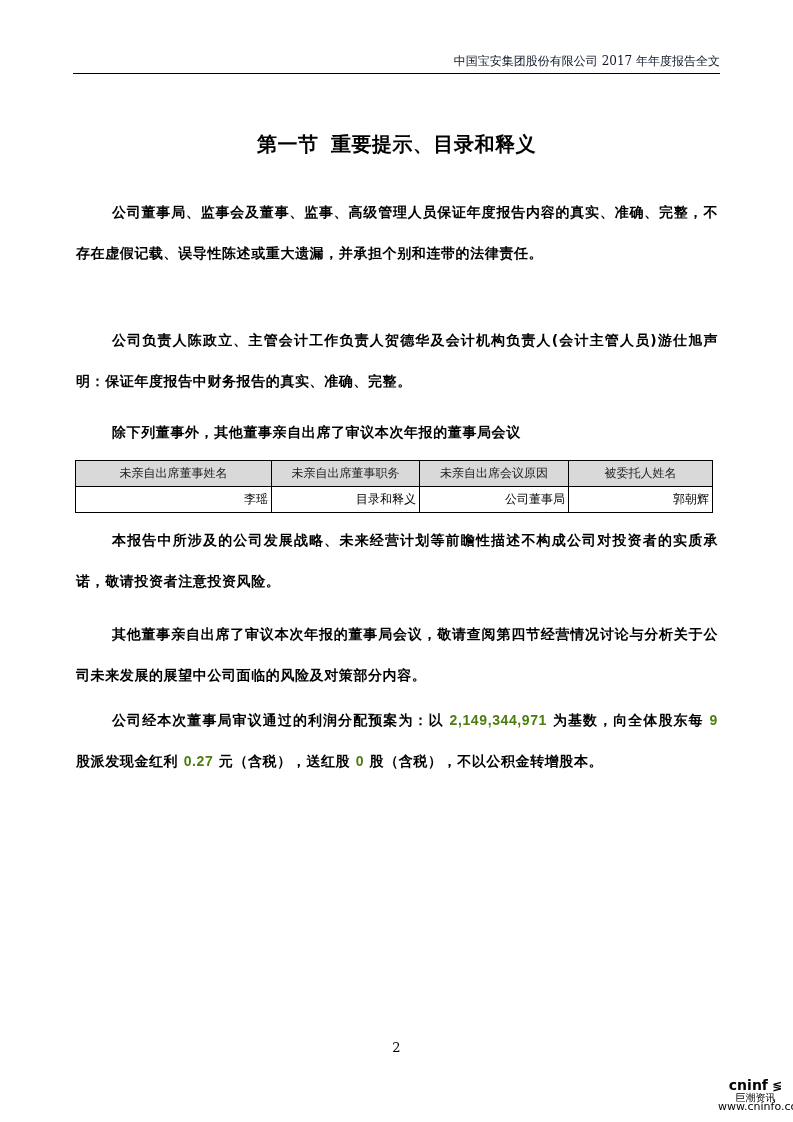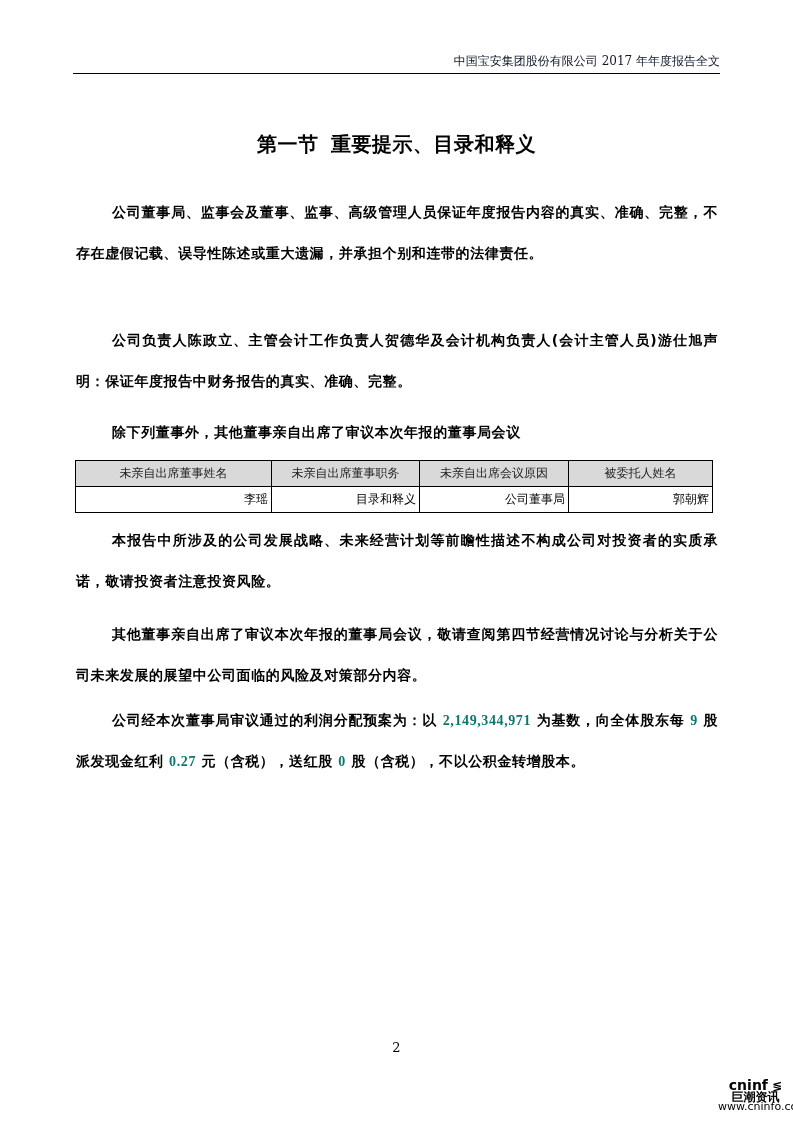--- a/index.html
+++ b/index.html
@@ -9,32 +9,32 @@
          text-align: right; font-size: 12px; color: #0f172a; line-height: 18px; }
   .header-rule { position: absolute; left: 73px; top: 73px; width: 647px; height: 0;
          border-top: 1.5px solid #000; }
   .title { position: absolute; left: 0; top: 131px; width: 793px; text-align: center;
          font-family: Liberation Mono, monospace; font-weight: bold;
          font-size: 20px; letter-spacing: 0.5px; }
   .para { position: absolute; left: 76px; width: 642px;
          font-family: "DejaVu Sans", "Liberation Sans", sans-serif; font-weight: bold;
          font-size: 14px; line-height: 41px; text-indent: 36px; text-align: justify;
          letter-spacing: 0.6px; }
-  .num { font-family: Liberation Serif, serif; color: #0f766e; font-weight: bold; }
+  .num { font-family: Liberation Sans, sans-serif; color: #4d7c0f; font-weight: bold; }
   table.absent { position: absolute; left: 75px; top: 460px; width: 638px;
          border-collapse: collapse; font-size: 12px; }
   table.absent th, table.absent td { border: 1px solid #000; height: 25px; padding: 0 3px; }
   table.absent th { background: #d9d9d9; font-weight: normal; text-align: center; color: #222; }
   table.absent td { text-align: right; }
   .page-number { position: absolute; left: 0; top: 1040px; width: 793px; text-align: center;
          font-size: 13px; }
   .cninfo { position: absolute; left: 718px; top: 1078px; width: 75px; text-align: center;
          color: #000000; font-family: "DejaVu Sans", "Liberation Sans", sans-serif; }
   .cninfo .brand { font-weight: bold; font-size: 14px; line-height: 14px; }
-  .cninfo .cn { font-size: 12px; line-height: 9px; font-weight: bold; }
+  .cninfo .cn { font-size: 10px; line-height: 9px; }
   .cninfo .url { font-size: 11px; line-height: 9px; }
 </style>
 </head>
 <body>
 
 <div class="running-header">中国宝安集团股份有限公司 2017 年年度报告全文</div>
 <div class="header-rule"></div>
 
 <div class="title">第一节  重要提示、目录和释义</div>
 

